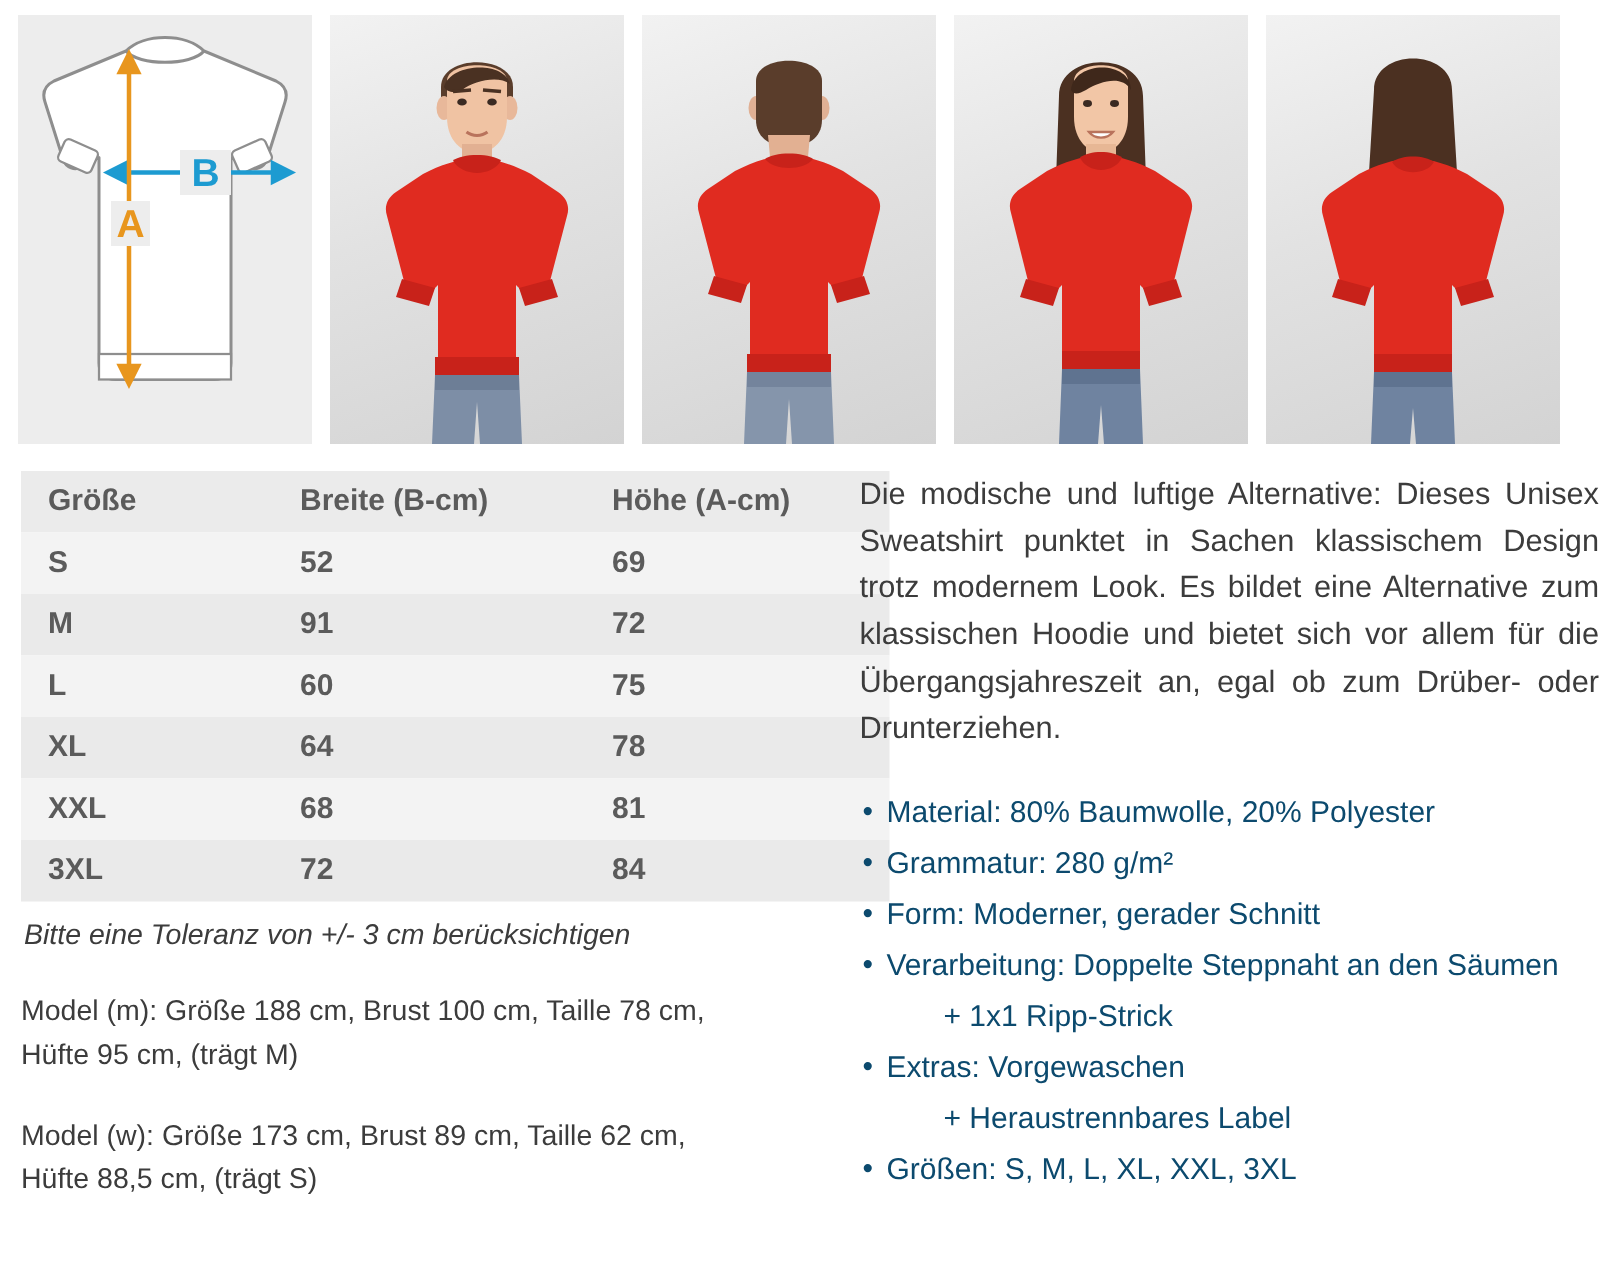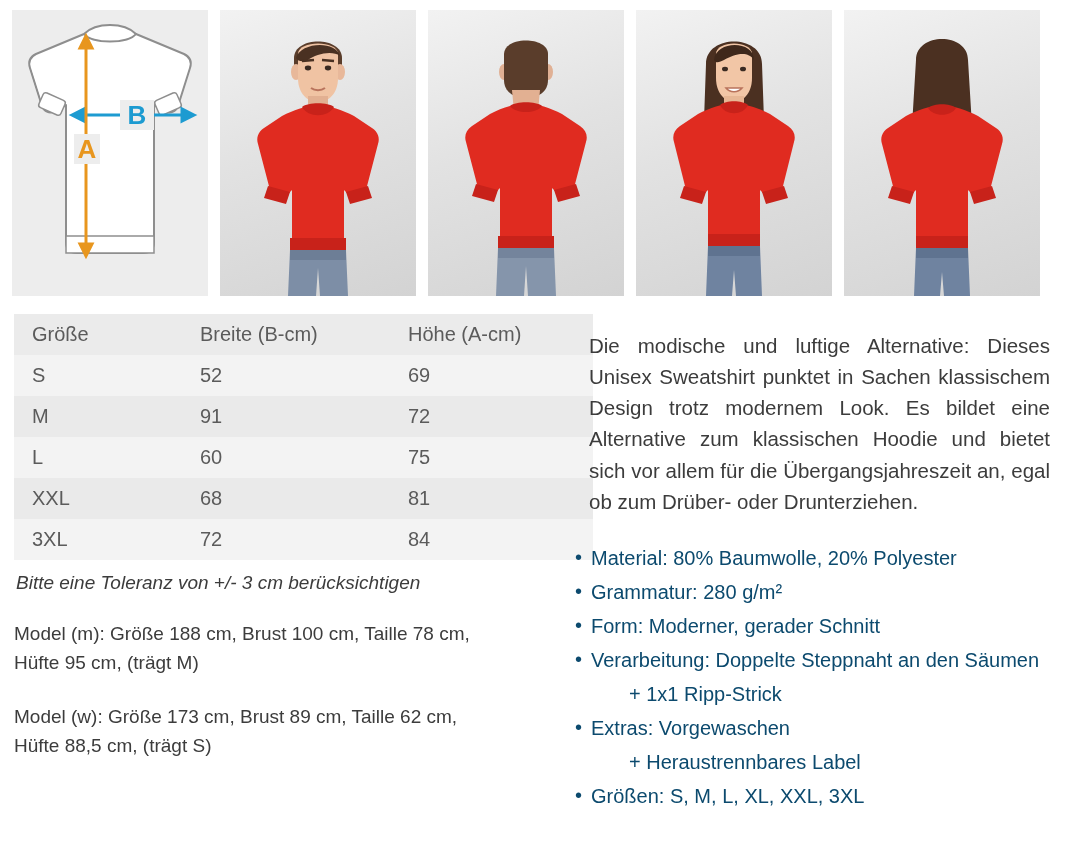--- a/index.html
+++ b/index.html
@@ -68,21 +68,21 @@
   
   table.size-table {
     border-collapse: collapse;
     width: 525px;
     table-layout: fixed;
   }
   table.size-table th,
   table.size-table td {
     text-align: left;
     font-size: 20px;
-    font-weight: normal;
+    font-weight: bold;
     color: #5b5b5b;
     padding: 9px 0 9px 18px;
     height: 20px;
   }
   table.size-table thead tr { background: #ebebeb; }
   table.size-table tbody tr:nth-child(odd)  { background: #f3f3f3; }
   table.size-table tbody tr:nth-child(even) { background: #eaeaea; }
   .col-size   { width: 150px; }
   .col-width  { width: 190px; }
   .col-height { width: 185px; }
@@ -101,21 +101,21 @@
   }
   .model-line .lbl {
     font-weight: normal;
   }
 
   
   .desc {
     font-size: 20.5px;
     line-height: 1.52;
     color: #3c3c3c;
-    margin: 16px;
+    margin: 0;
     text-align: justify;
   }
   ul.features {
     list-style: none;
     margin: 26px 0 0 0;
     padding: 0;
   }
   ul.features li {
     font-size: 20px;
     line-height: 1.55;
@@ -303,20 +303,25 @@
             <td>M</td>
             <td>91</td>
             <td>72</td>
           </tr>
           <tr>
             <td>L</td>
             <td>60</td>
             <td>75</td>
           </tr>
           <tr>
+            <td>XL</td>
+            <td>64</td>
+            <td>78</td>
+          </tr>
+          <tr>
             <td>XXL</td>
             <td>68</td>
             <td>81</td>
           </tr>
           <tr>
             <td>3XL</td>
             <td>72</td>
             <td>84</td>
           </tr>
         </tbody>

